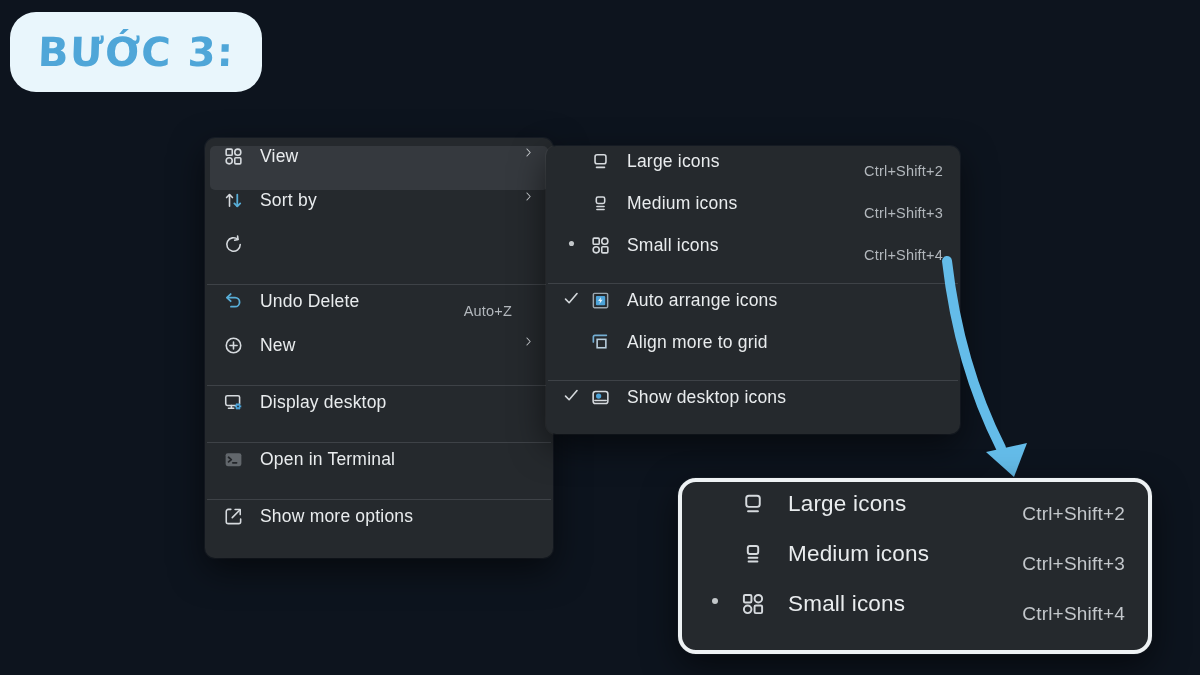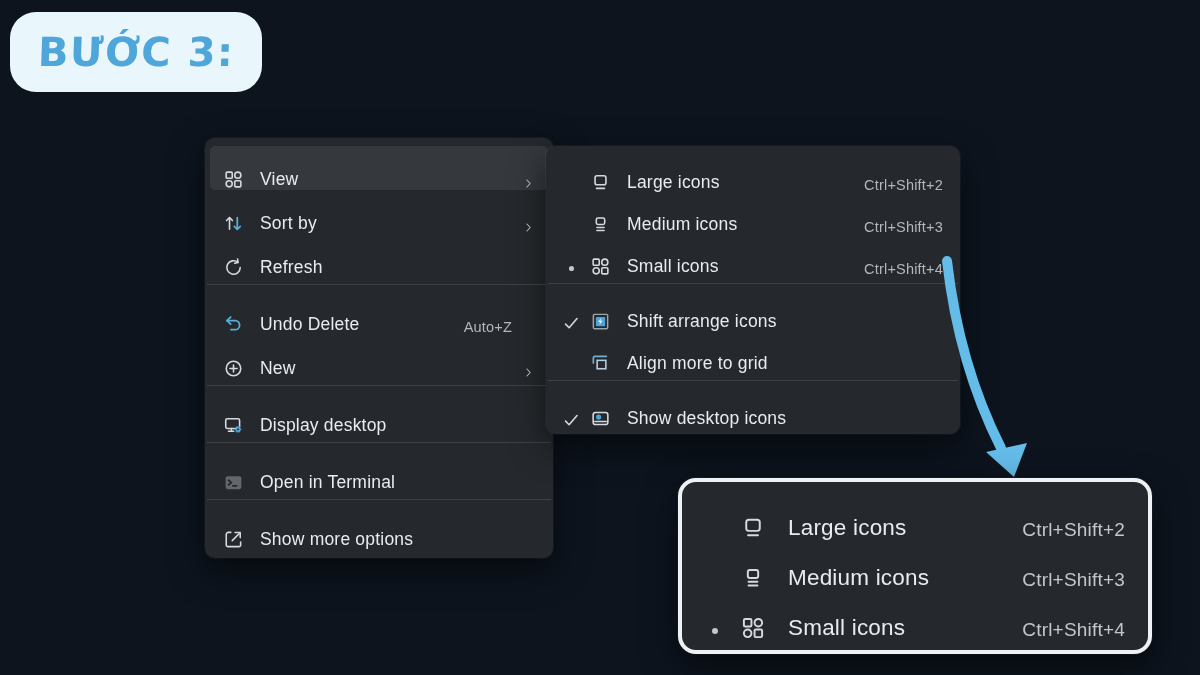--- a/index.html
+++ b/index.html
@@ -26,21 +26,21 @@
     font-weight:800; font-size:40px; letter-spacing:1.5px;
     color:var(--badge-text); transform:skewX(-2deg);
   }
   
   .menu{
     position:absolute; background:var(--menu-bg); border-radius:10px;
     box-shadow:0 12px 34px rgba(0,0,0,.55), 0 0 0 1px rgba(255,255,255,.05);
     padding:8px 0; z-index:2;
   }
   .row{
-    display:flex; align-items:flex-end; height:44px;
+    display:flex; align-items:flex-start; height:44px;
     margin:0 5px; padding:0 12px; border-radius:5px;
     color:var(--text); font-size:17.5px; letter-spacing:.2px; white-space:nowrap;
   }
   .row.hl{ background:var(--menu-highlight); }
   .state{ flex:0 0 26px; display:flex; align-items:center; }
   .state svg{ width:17px; height:17px; }
   .icon{ flex:0 0 22px; margin-right:16px; display:flex; align-items:center; justify-content:center; }
   .icon svg{ width:21px; height:21px; }
   .label{ flex:1 1 auto; }
   .shortcut{ font-size:14.5px; color:var(--shortcut-text); margin-left:22px;margin-top:12px; }
@@ -117,21 +117,20 @@
   </div>
     <div class="row">
     <span class="icon">
         <svg viewBox="0 0 20 20">
           <g fill="none" stroke="#d6dade" stroke-width="1.5" stroke-linecap="round" stroke-linejoin="round">
             <path d="M16.4 10 a6.4 6.4 0 1 1 -2.2 -4.85"></path>
             <polyline points="13.9,1.9 14.3,5.2 11.1,5.9"></polyline>
           </g>
         </svg>
       </span>
-    <span class="label">Refresh</span>
     <span class="shortcut"></span>
     <span class="chev"></span>
   </div>
     <div class="sep"></div>
     <div class="row">
     <span class="icon">
         <svg viewBox="0 0 20 20">
           <g fill="none" stroke="#58aed8" stroke-width="1.7" stroke-linecap="round" stroke-linejoin="round">
             <path d="M4.2 6.3 H11.5 A4.3 4.3 0 0 1 11.5 14.9 H7.6"></path>
             <polyline points="7.3,2.9 3.7,6.3 7.3,9.7"></polyline>
@@ -268,21 +267,21 @@
           <polyline points="3,10.8 7.2,15 16.5,4.2" fill="none" stroke="#d4d8db" stroke-width="1.9" stroke-linecap="round" stroke-linejoin="round"></polyline>
         </svg>
       </span>
     <span class="icon">
         <svg viewBox="0 0 20 20">
           <rect x="3.2" y="3.2" width="13.6" height="13.6" rx="1" fill="none" stroke="#9aa6ae" stroke-width="1.4"></rect>
           <rect x="5.6" y="5.6" width="8.9" height="8.9" rx="1" fill="#4da3d8"></rect>
           <polygon points="10.6,6.6 7.7,10.5 9.6,10.5 8.9,13.4 12,9.3 10,9.3" fill="#eaf4fa"></polygon>
         </svg>
       </span>
-    <span class="label">Shift arrange icons</span>
+    <span class="label">Auto arrange icons</span>
     <span class="shortcut"></span>
   </div>
     <div class="row">
     <span class="state"></span>
     <span class="icon">
         <svg viewBox="0 0 20 20">
           <path d="M3.2 9.5 V4.6 A1.4 1.4 0 0 1 4.6 3.2 H15.6" fill="none" stroke="#74aed3" stroke-width="1.6" stroke-linecap="round"></path>
           <rect x="6.8" y="7" width="8.3" height="8" fill="none" stroke="#b9cedd" stroke-width="1.5"></rect>
         </svg>
       </span>

